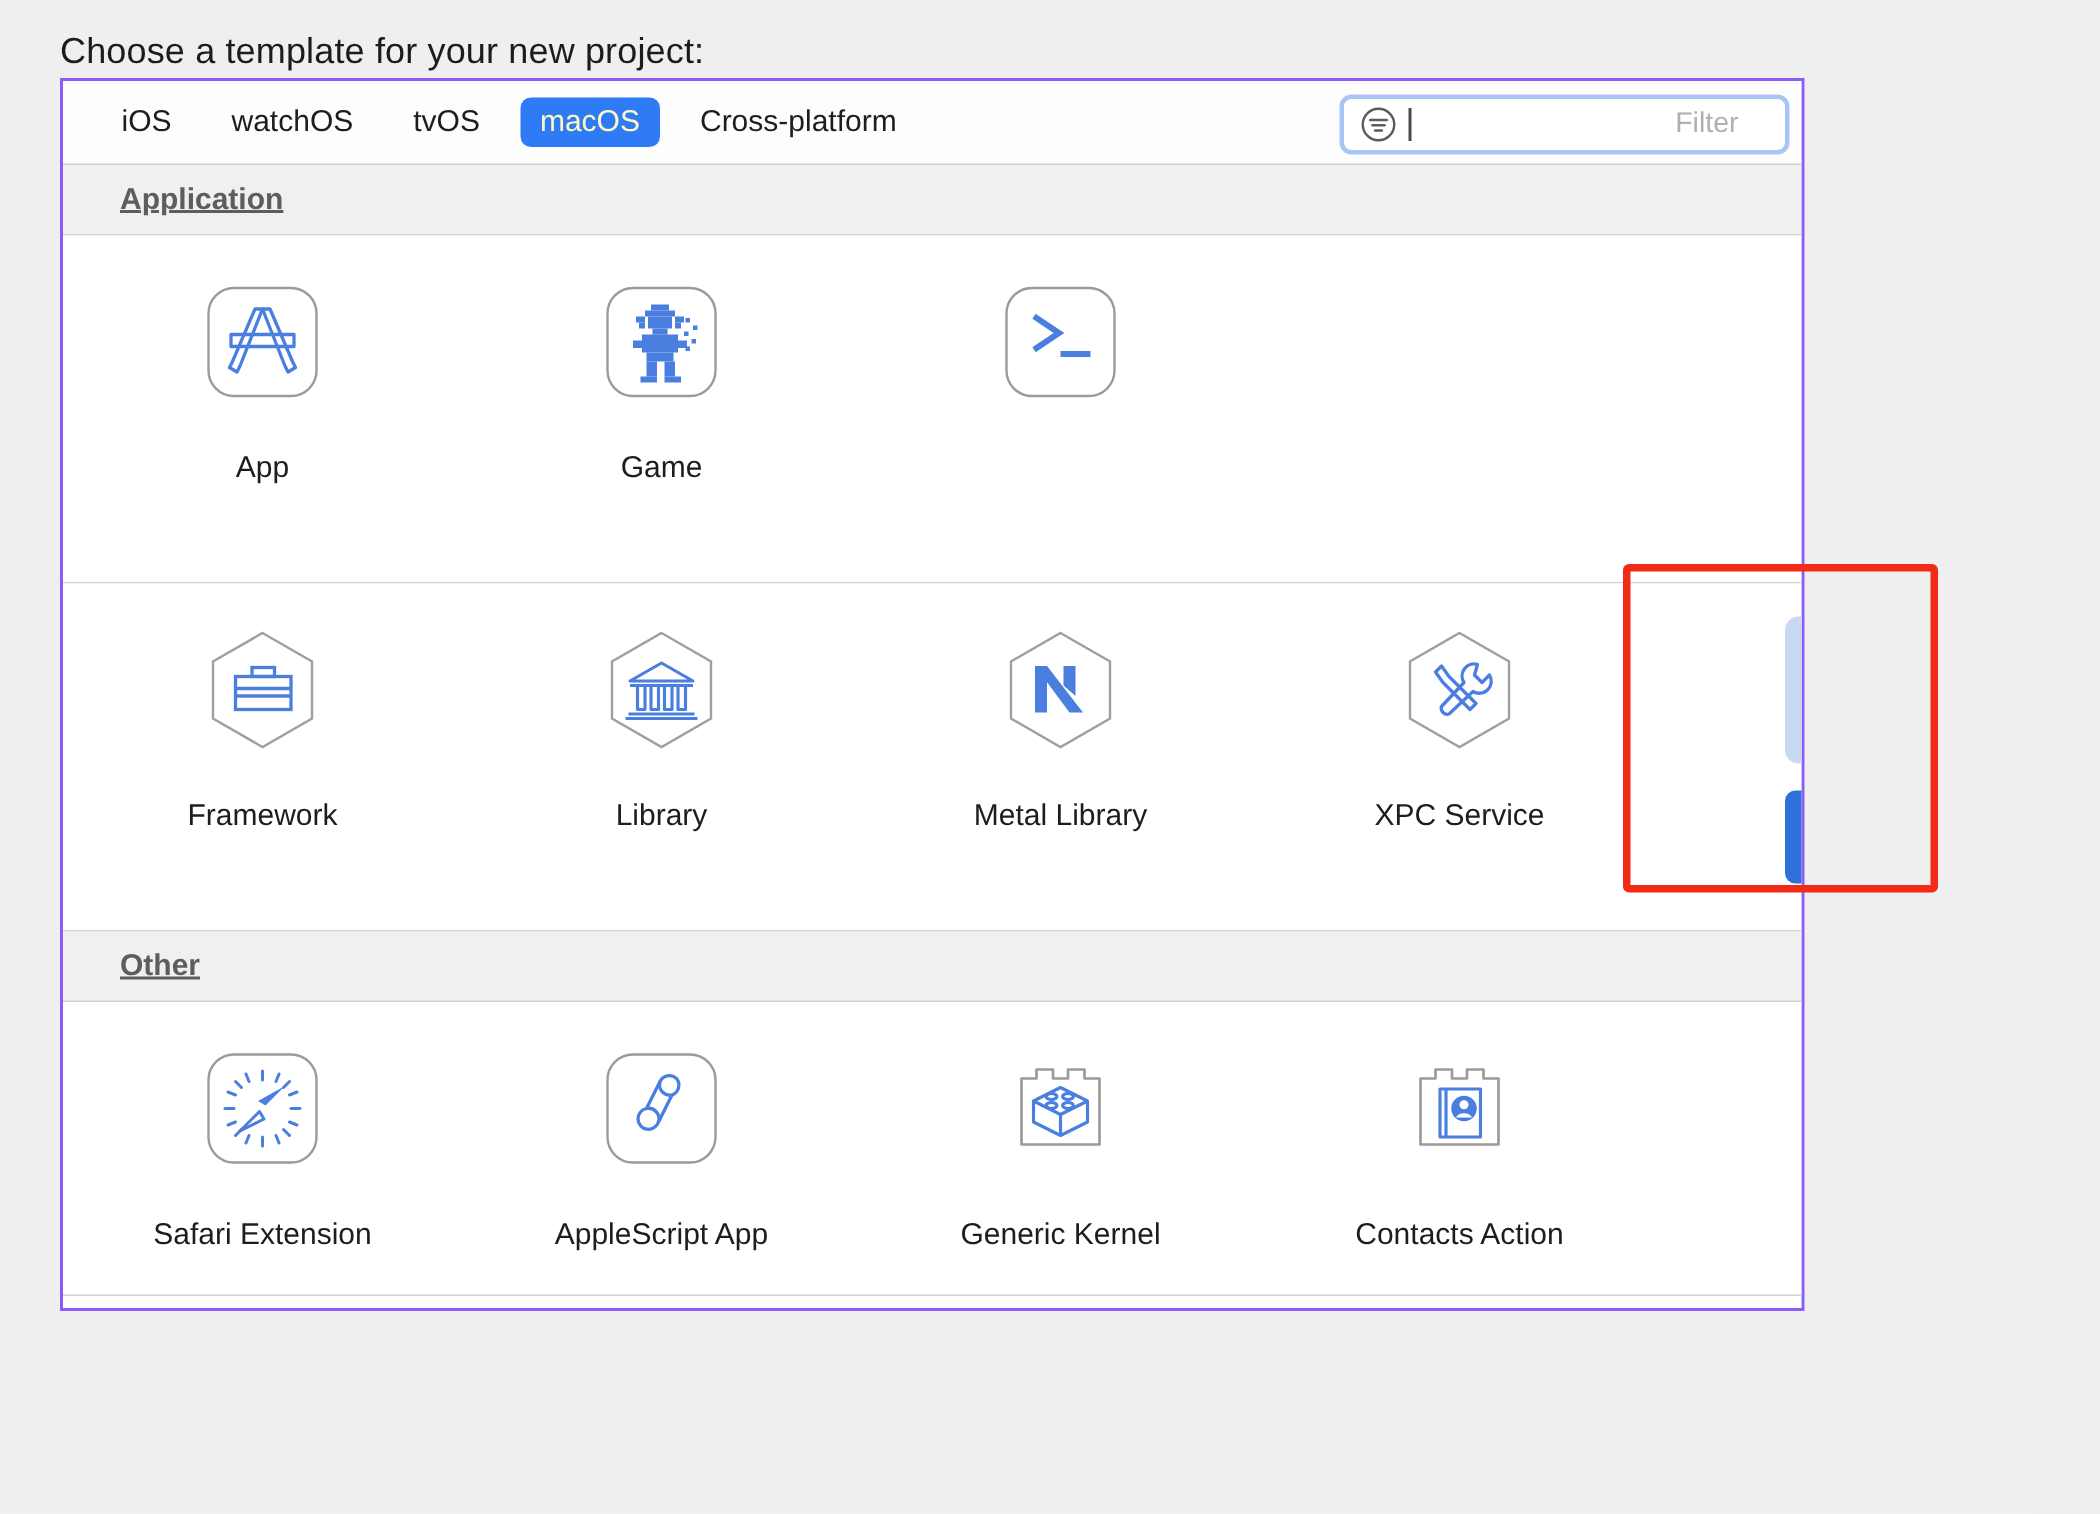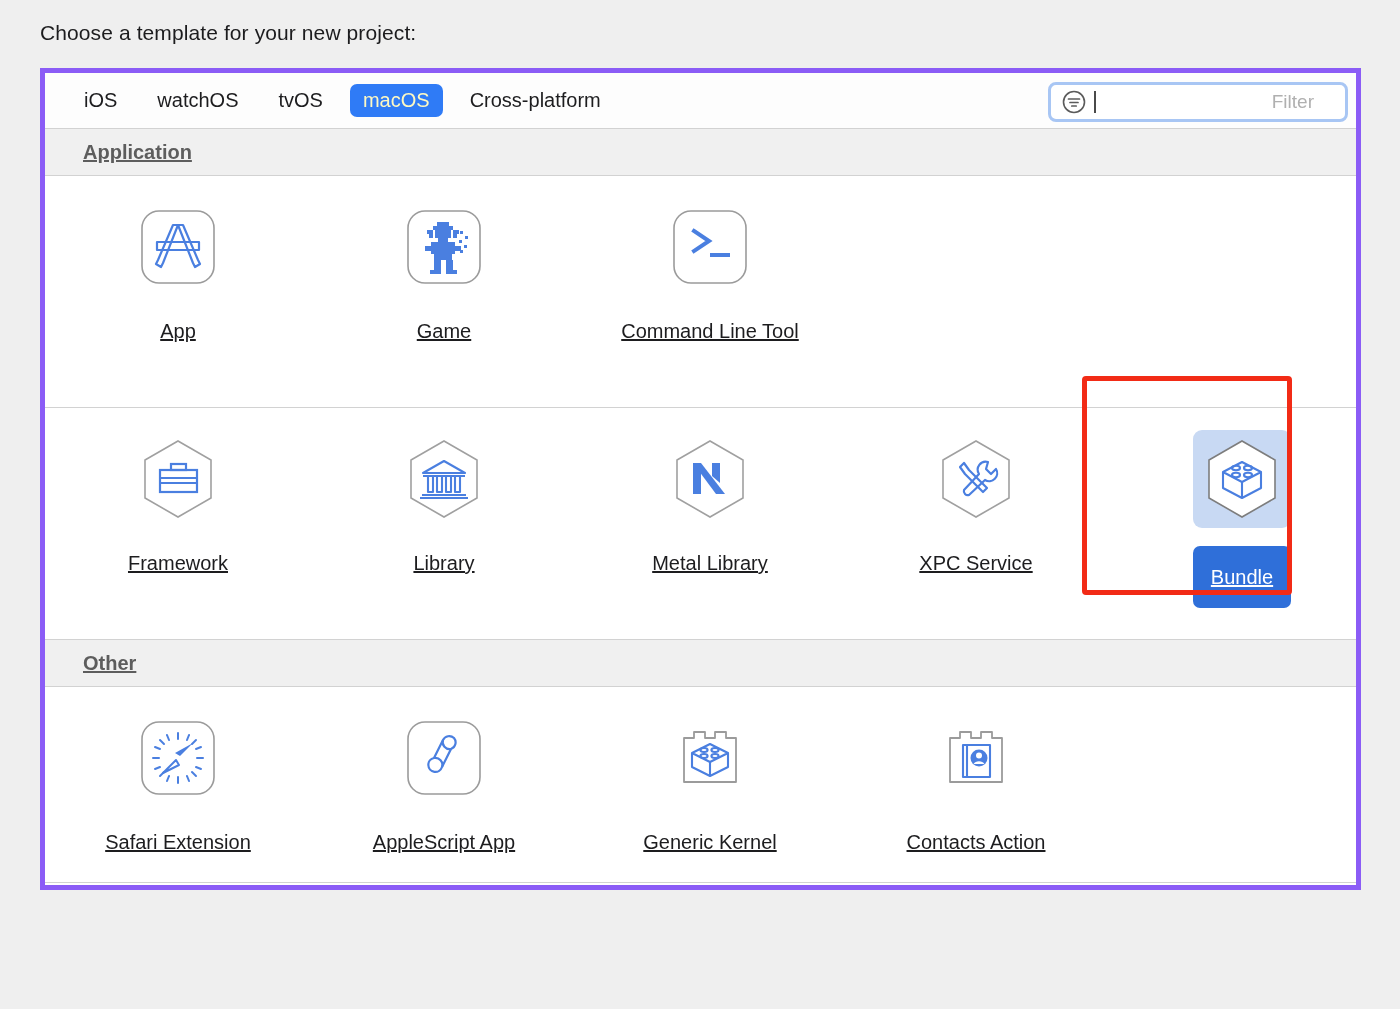--- a/index.html
+++ b/index.html
@@ -14,32 +14,32 @@
     position: relative;
     width: 1400px; height: 1009px;
     background: #efefef;
     overflow: hidden;
   }
 
   
   #dialog-title {
     position: absolute;
     left: 40px; top: 21px;
-    font-size: 21px;
+    font-size: 24px;
     color: #1c1c1e;
     letter-spacing: 0.1px;
   }
 
   
   #template-panel {
     position: absolute;
-    left: 40px; top: 68px;
-    width: 1321px; height: 822px;
+    left: 40px; top: 52px;
+    width: 1163px; height: 822px;
     background: #ffffff;
-    border: 5px solid #8b5cf6;
+    border: 2px solid #8b5cf6;
     overflow: hidden;
   }
 
   
   #platform-tabbar {
     height: 56px;
     background: #fdfdfd;
     border-bottom: 1px solid #d2d2d2;
     display: flex;
     align-items: center;
@@ -122,21 +122,20 @@
   .template-cell.selected .tile-icon-box { background: #c8d9f3; }
   .tile-label {
     margin-top: 18px;
     font-size: 20px;
     color: #1d1d1f;
     text-align: center;
     line-height: 1.5;
     max-width: 210px;
     padding: 2px 10px;
     border-radius: 7px;
-    text-decoration: underline;
   }
   .template-cell.selected .tile-label {
     background: #2f6fd9;
     color: #ffffff;
     padding: 16px 18px;
   }
 
   
   #selection-annotation {
     position: absolute;
@@ -234,21 +233,20 @@
       <div class="template-cell">
         <div class="tile-icon-box">
           <svg width="84" height="84" viewBox="0 0 84 84">
             <rect x="6" y="6" width="72" height="72" rx="17" fill="#fff" stroke="#9b9b9b" stroke-width="1.6"></rect>
             <g stroke="#4a7fe0" stroke-width="4" fill="none" stroke-linecap="square" stroke-linejoin="miter">
               <polyline points="26,26 41,36 26,46"></polyline>
               <line x1="44" y1="50" x2="60" y2="50"></line>
             </g>
           </svg>
         </div>
-        <div class="tile-label">Command Line Tool</div>
       </div>
     </div>
 
     <div class="section-body fw-row">
 
       <div class="template-cell">
         <div class="tile-icon-box">
           <svg width="86" height="86" viewBox="0 0 86 86">
             <polygon points="43,5 76,24 76,62 43,81 10,62 10,24" fill="none" stroke="#a0a0a0" stroke-width="1.6"></polygon>
             <g fill="none" stroke="#4a7fe0" stroke-width="2.2">

